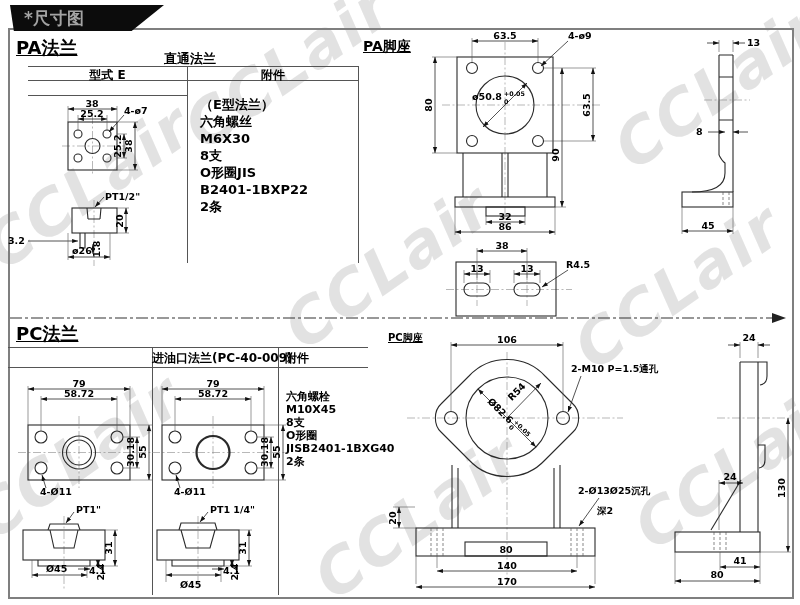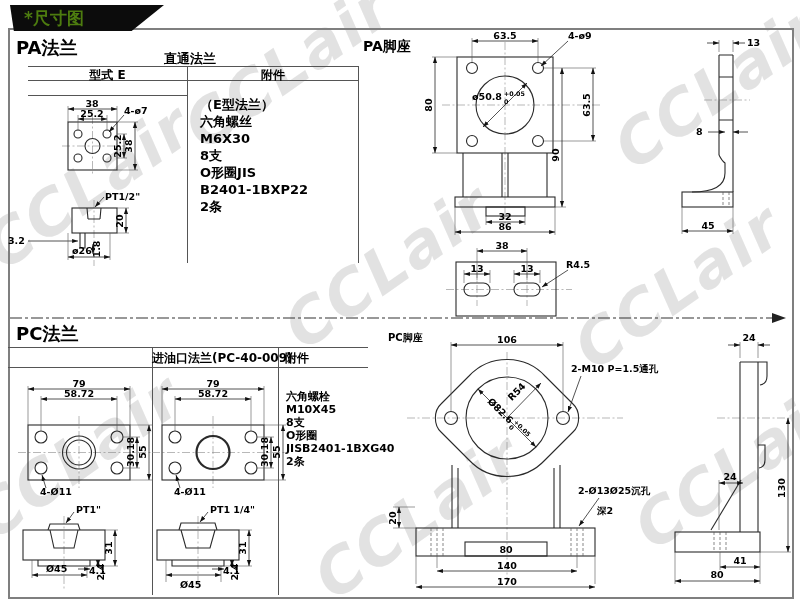--- a/index.html
+++ b/index.html
@@ -2,24 +2,24 @@
 <html><head>
 <meta charset="utf-8">
 <style>
   html,body{margin:0;padding:0;background:#fff;}
   .page{position:relative;width:800px;height:605px;background:#fff;overflow:hidden;
         font-family:"DejaVu Sans","Liberation Sans",sans-serif;}
   .wm{position:absolute;font-style:italic;font-weight:700;font-size:62px;color:#cccccc;
       opacity:.55;transform:rotate(-35deg);z-index:1;letter-spacing:2px;pointer-events:none;
       font-family:"DejaVu Sans",sans-serif;}
   .frame{position:absolute;left:8px;top:28px;width:782px;height:567px;border:2px solid #7f7f7f;z-index:2;}
-  .tab{position:absolute;left:10px;top:5px;width:154px;height:26px;background:#0c0c0c;color:#4d7c0f;z-index:4;
+  .tab{position:absolute;left:10px;top:5px;width:154px;height:26px;background:#0c0c0c;color:#a3a3a3;z-index:4;
        clip-path:polygon(0 0,100% 0,79% 100%,2.5% 100%);display:flex;align-items:center;
        padding-left:14px;font-size:17px;font-weight:700;box-sizing:border-box;}
-  .h1{position:absolute;font-weight:700;font-size:18px;color:#000;z-index:3;white-space:nowrap;}
+  .h1{position:absolute;font-weight:700;font-size:18px;color:#000;z-index:3;white-space:nowrap;text-decoration:underline;}
   .h2{position:absolute;font-weight:700;font-size:13px;color:#000;z-index:3;white-space:nowrap;}
   .hline{position:absolute;height:0;border-top:1.5px solid #555;z-index:3;}
   .vline{position:absolute;width:0;border-left:1.5px solid #555;z-index:3;}
   .cellt{position:absolute;font-weight:700;font-size:12px;text-align:center;z-index:3;white-space:nowrap;}
   .accs{position:absolute;z-index:3;font-weight:700;color:#000;white-space:nowrap;}
   .accs div{line-height:17px;font-size:13px;}
   .accs.small div{line-height:13px;font-size:11px;}
   svg.drw{position:absolute;z-index:3;overflow:visible;}
   svg .p{fill:none;stroke:#2a2a2a;stroke-width:1.1;}
   svg .pb{fill:none;stroke:#2a2a2a;stroke-width:2.2;}

